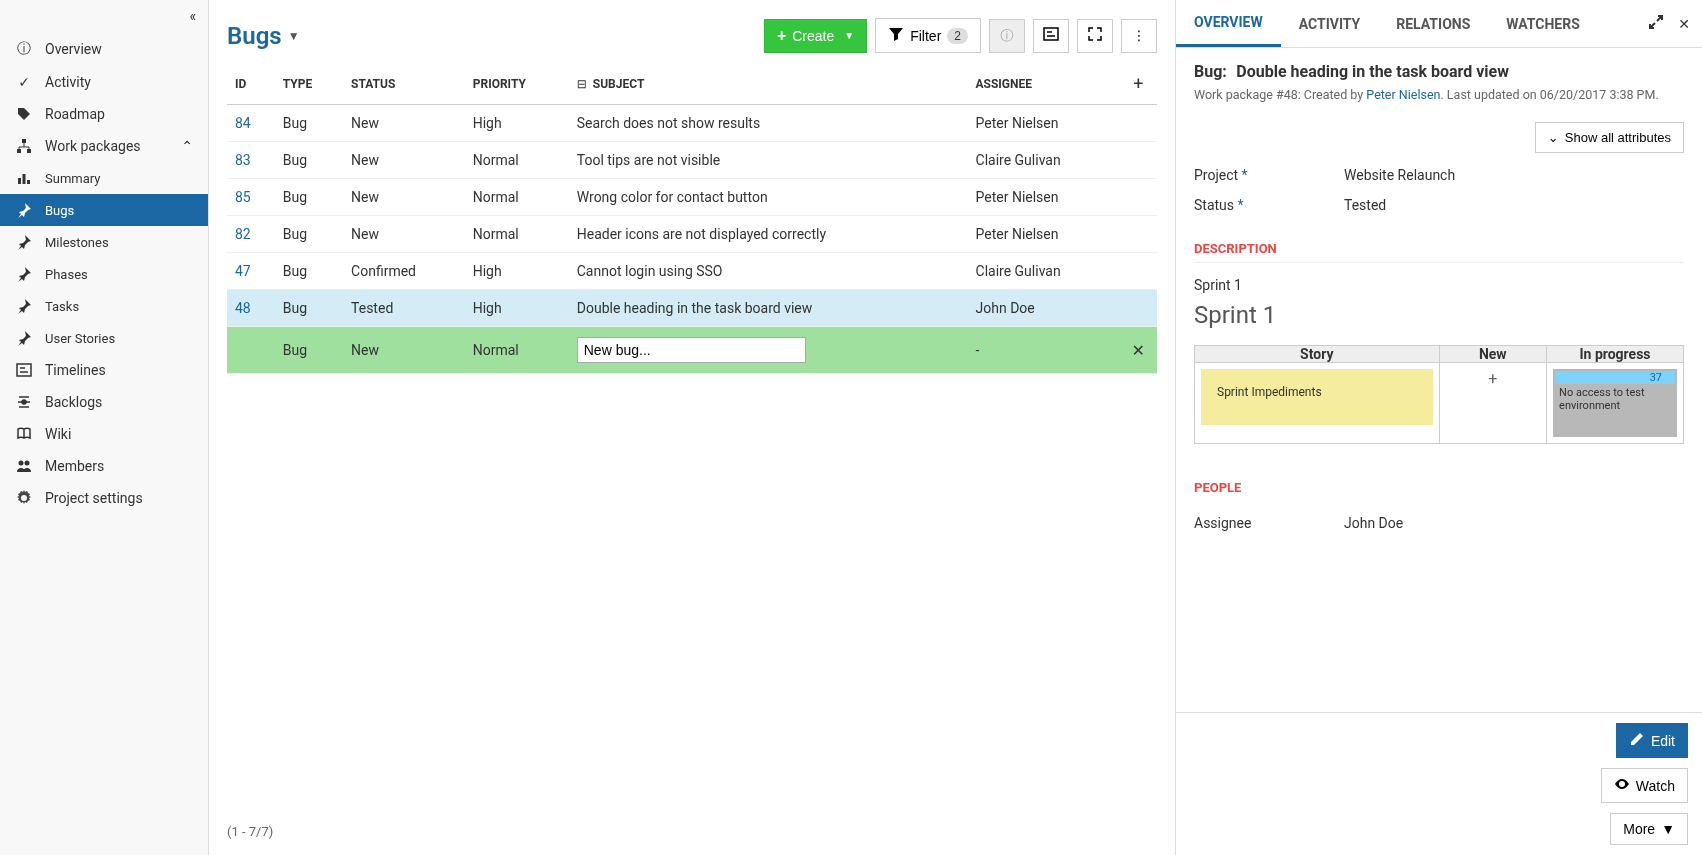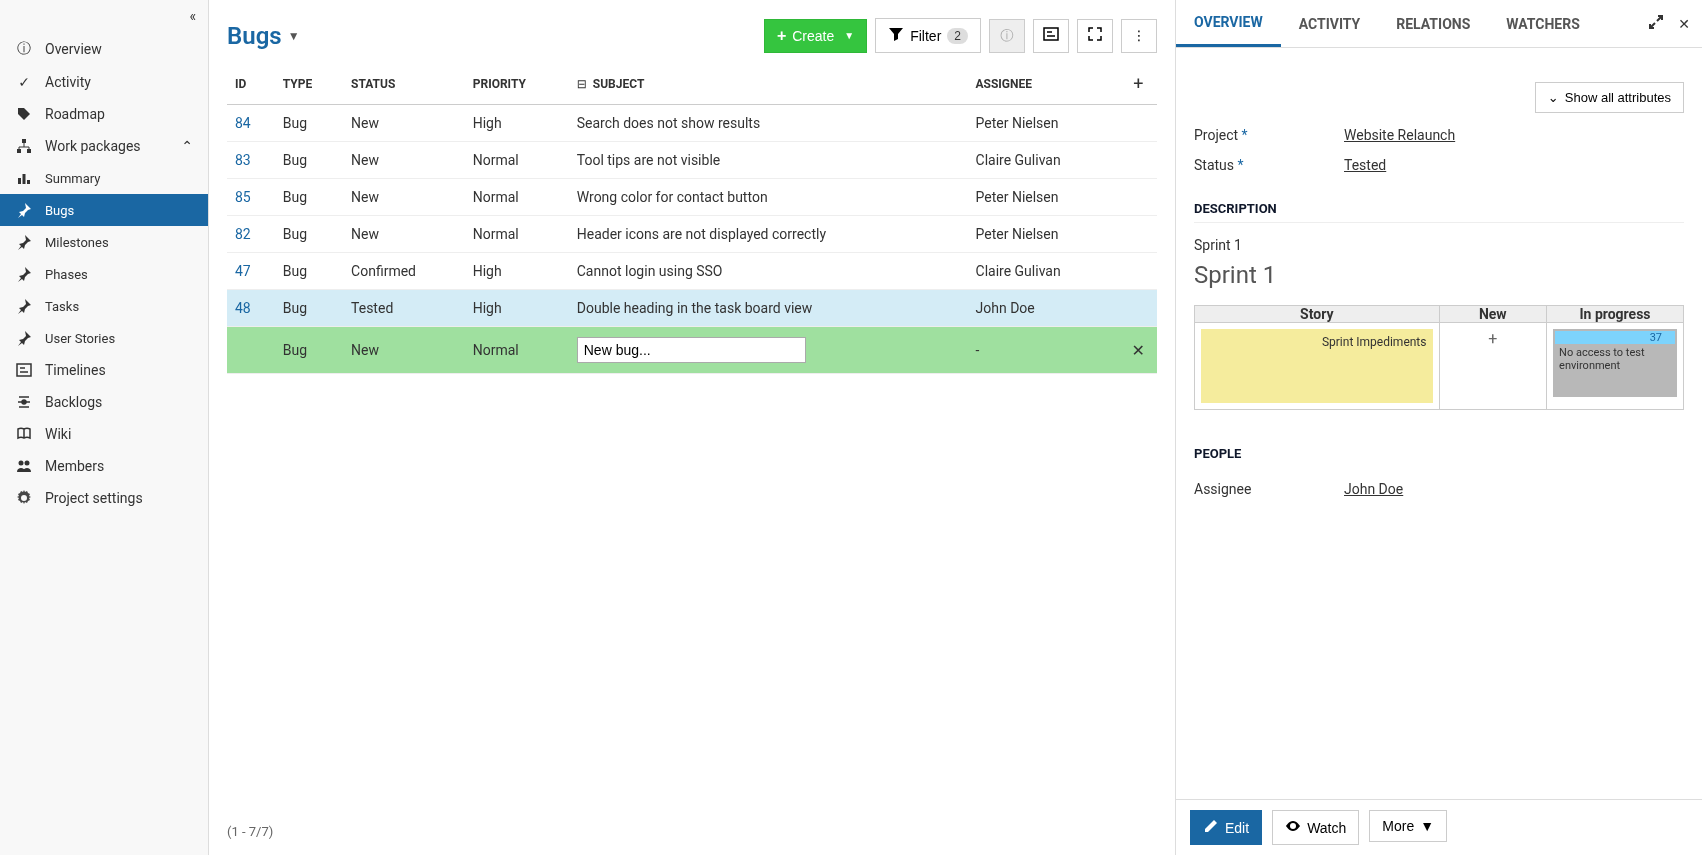--- a/index.html
+++ b/index.html
@@ -60,37 +60,37 @@
 .wp-title { font-size: 16px; font-weight: 700; color: #333; margin-left: 6px; }
 .wp-meta { font-size: 12.5px; color: #666; margin-top: 6px; }
 .wp-meta a { color: #1A67A3; text-decoration: none; }
 
 .show-attrs { margin-top: 20px; text-align: right; }
 .show-attrs .btn { font-size: 13px; }
 
 .field-row { display: flex; margin-top: 14px; font-size: 14px; }
 .field-label { width: 150px; color: #333; font-weight: 400; }
 .field-label .req { color: #1A67A3; }
-.field-value { flex: 1; text-decoration: underline; }
-
-.section-h { font-size: 13px; font-weight: 700; color: #0f172a; text-transform: uppercase; margin-top: 28px; padding-bottom: 6px; border-bottom: 1px solid #eee; }
+.field-value { flex: 1; }
+
+.section-h { font-size: 13px; font-weight: 700; color: #ef4444; text-transform: uppercase; margin-top: 28px; padding-bottom: 6px; border-bottom: 1px solid #eee; }
 .section-h.noline { border-bottom: none; }
 
 .desc-p { margin-top: 14px; font-size: 14px; }
 .desc-h { margin-top: 8px; font-size: 24px; color: #555; font-weight: 400; }
 
 .board-table { width: 100%; border-collapse: collapse; margin-top: 16px; border: 1px solid #ccc; }
 .board-table th { background: #eee; border: 1px solid #ccc; padding: 0; font-size: 14px; font-weight: 700; text-align: center; }
 .board-table td { border: 1px solid #ccc; padding: 6px; vertical-align: top; text-align: center; }
-.story-card { background: #f5ec9d; padding: 6px; font-size: 12px; text-align: right; height: 74px; }
+.story-card { background: #f5ec9d; padding: 16px; font-size: 12px; text-align: left; height: 56px; }
 .task-card { background: #b8b8b8; padding: 4px; font-size: 11px; text-align: left; height: 68px; border: 2px solid #b8b8b8; position: relative; }
 .task-card .num { text-align: right; color: #1A67A3; font-size: 11px; background: #7dd3fc; padding: 0 13px; margin: -4px -4px 2px -4px; }
 .plus-cell { font-size: 16px; color: #666; padding-top: 24px; }
 
-.details-footer { border-top: 1px solid #ddd; padding: 10px 14px; display: flex; gap: 10px; align-items: flex-start; }
+.details-footer { border-top: 1px solid #ddd; padding: 10px 14px; display: flex; gap: 10px; align-items: flex-end; flex-direction: column; }
 .btn-edit { background: #1A67A3; color: #fff; border-color: #1A67A3; }
 
 svg { width: 16px; height: 16px; }
 </style>
 </head>
 <body>
 
 <div class="app">
 
   <div class="sidebar">
@@ -354,20 +354,27 @@
       <div class="tab">WATCHERS</div>
       <div class="tabs-spacer"></div>
       <div class="tabs-actions">
         <span><svg width="12" height="12" viewBox="0 0 16 16" fill="none" stroke="currentColor" stroke-width="2">
               <path d="M9 7l5-5M2 14l5-5M14 6V2h-4M2 10v4h4"></path>
             </svg></span>
         <span>✕</span>
       </div>
     </div>
     <div class="details-body">
+      <div class="wp-header">
+        <span class="wp-type">Bug:</span>
+        <span class="wp-title">Double heading in the task board view</span>
+        <div class="wp-meta">
+          <span>Work package #48: Created by </span><a href="#">Peter Nielsen</a><span>. Last updated on 06/20/2017 3:38 PM.</span>
+        </div>
+      </div>
       <div class="show-attrs">
         <button class="btn">
           <span>⌄</span>
           <span>Show all attributes</span>
         </button>
       </div>
       <div class="field-row">
         <div class="field-label"><span>Project</span> <span class="req">*</span></div>
         <div class="field-value">Website Relaunch</div>
       </div>

